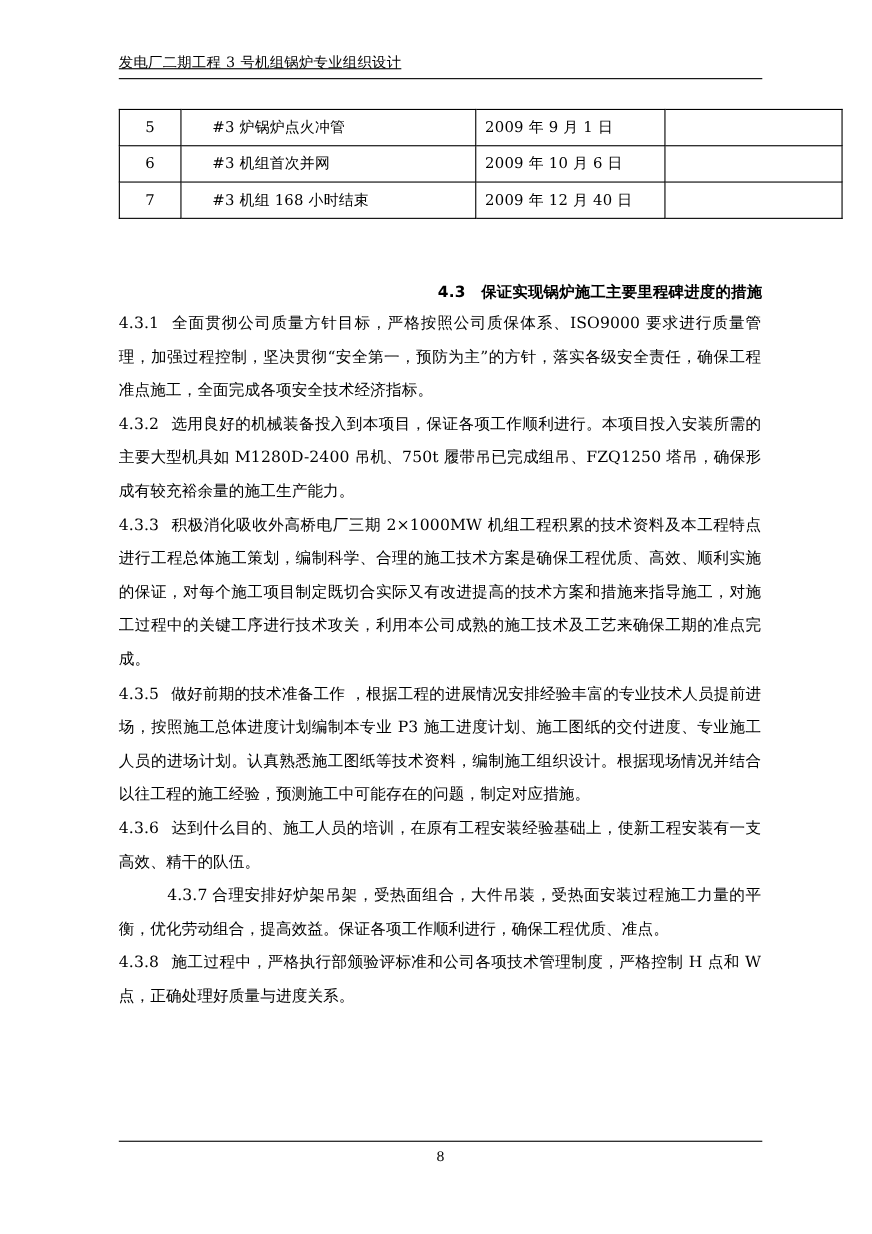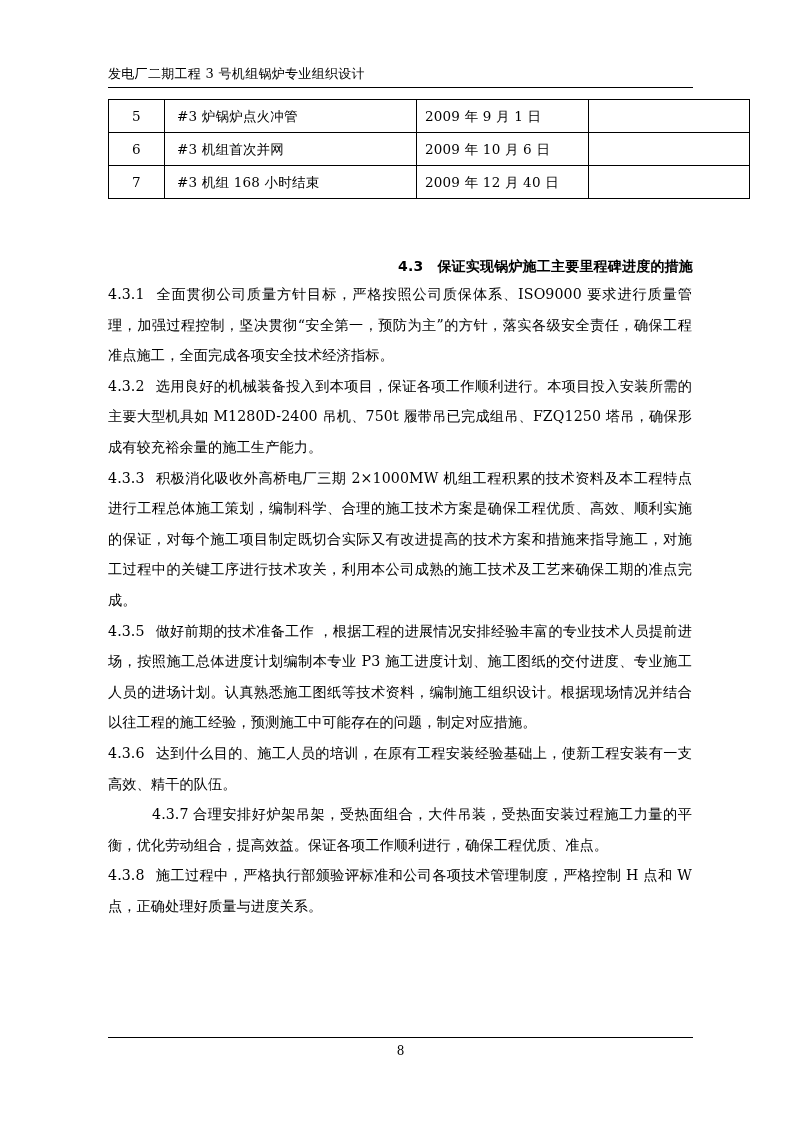--- a/index.html
+++ b/index.html
@@ -21,22 +21,23 @@
     left: 0; top: 0;
     width: 793px;
     height: 1122px;
     box-sizing: border-box;
   }
 
   
   .header-area {
     position: absolute;
     left: 108px;
-    top: 64px;
-    width: 585px;
+    top: 48px;
+    width: 585px;
+    text-decoration: underline;
   }
   .header-text {
     font-size: 13px;
     line-height: 20px;
     letter-spacing: 0.3px;
     white-space: nowrap;
   }
   .header-rule {
     margin-top: 3px;
     border-top: 1.4px solid #000;
@@ -65,21 +66,21 @@
     letter-spacing: 0.2px;
   }
   table.milestones td.c-no {
     width: 55px;
     text-align: center;
     padding: 0;
   }
   table.milestones td.c-item {
     width: 231px;
     text-align: left;
-    padding-left: 12px;
+    padding-left: 28px;
   }
   table.milestones td.c-date {
     width: 155px;
     text-align: left;
   }
   table.milestones td.c-note {
     width: 144px;
   }
 
   

